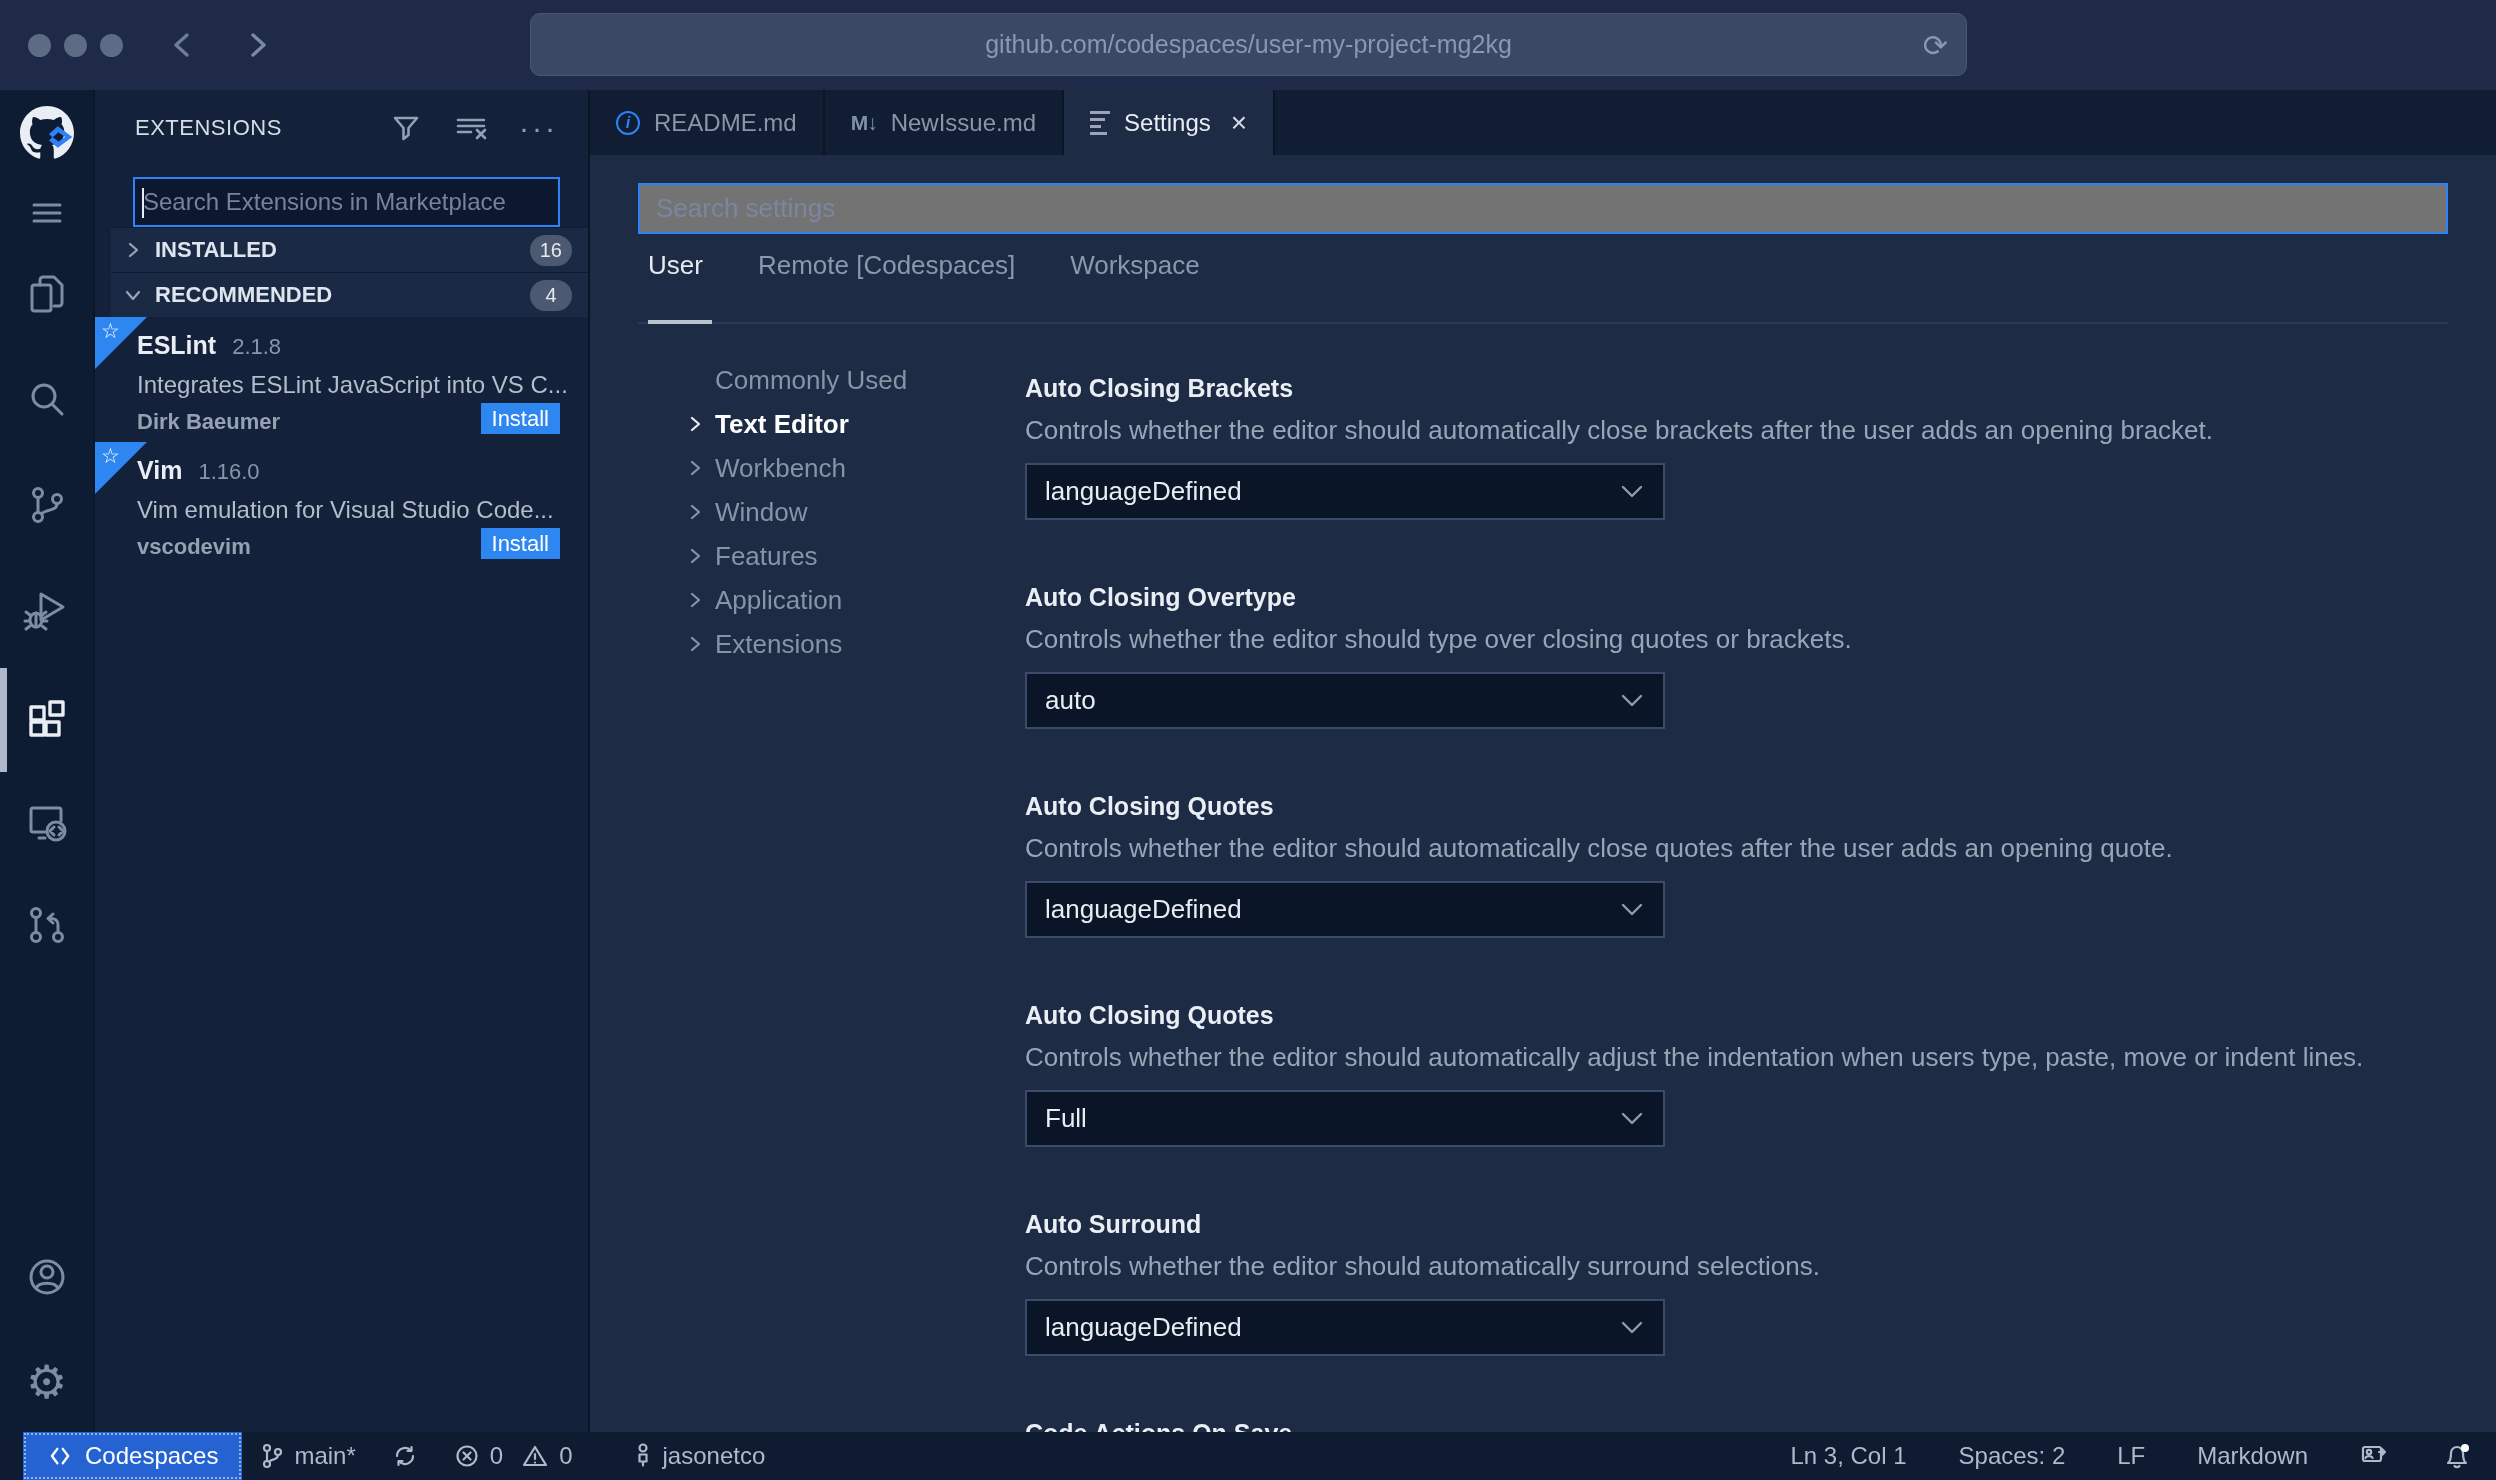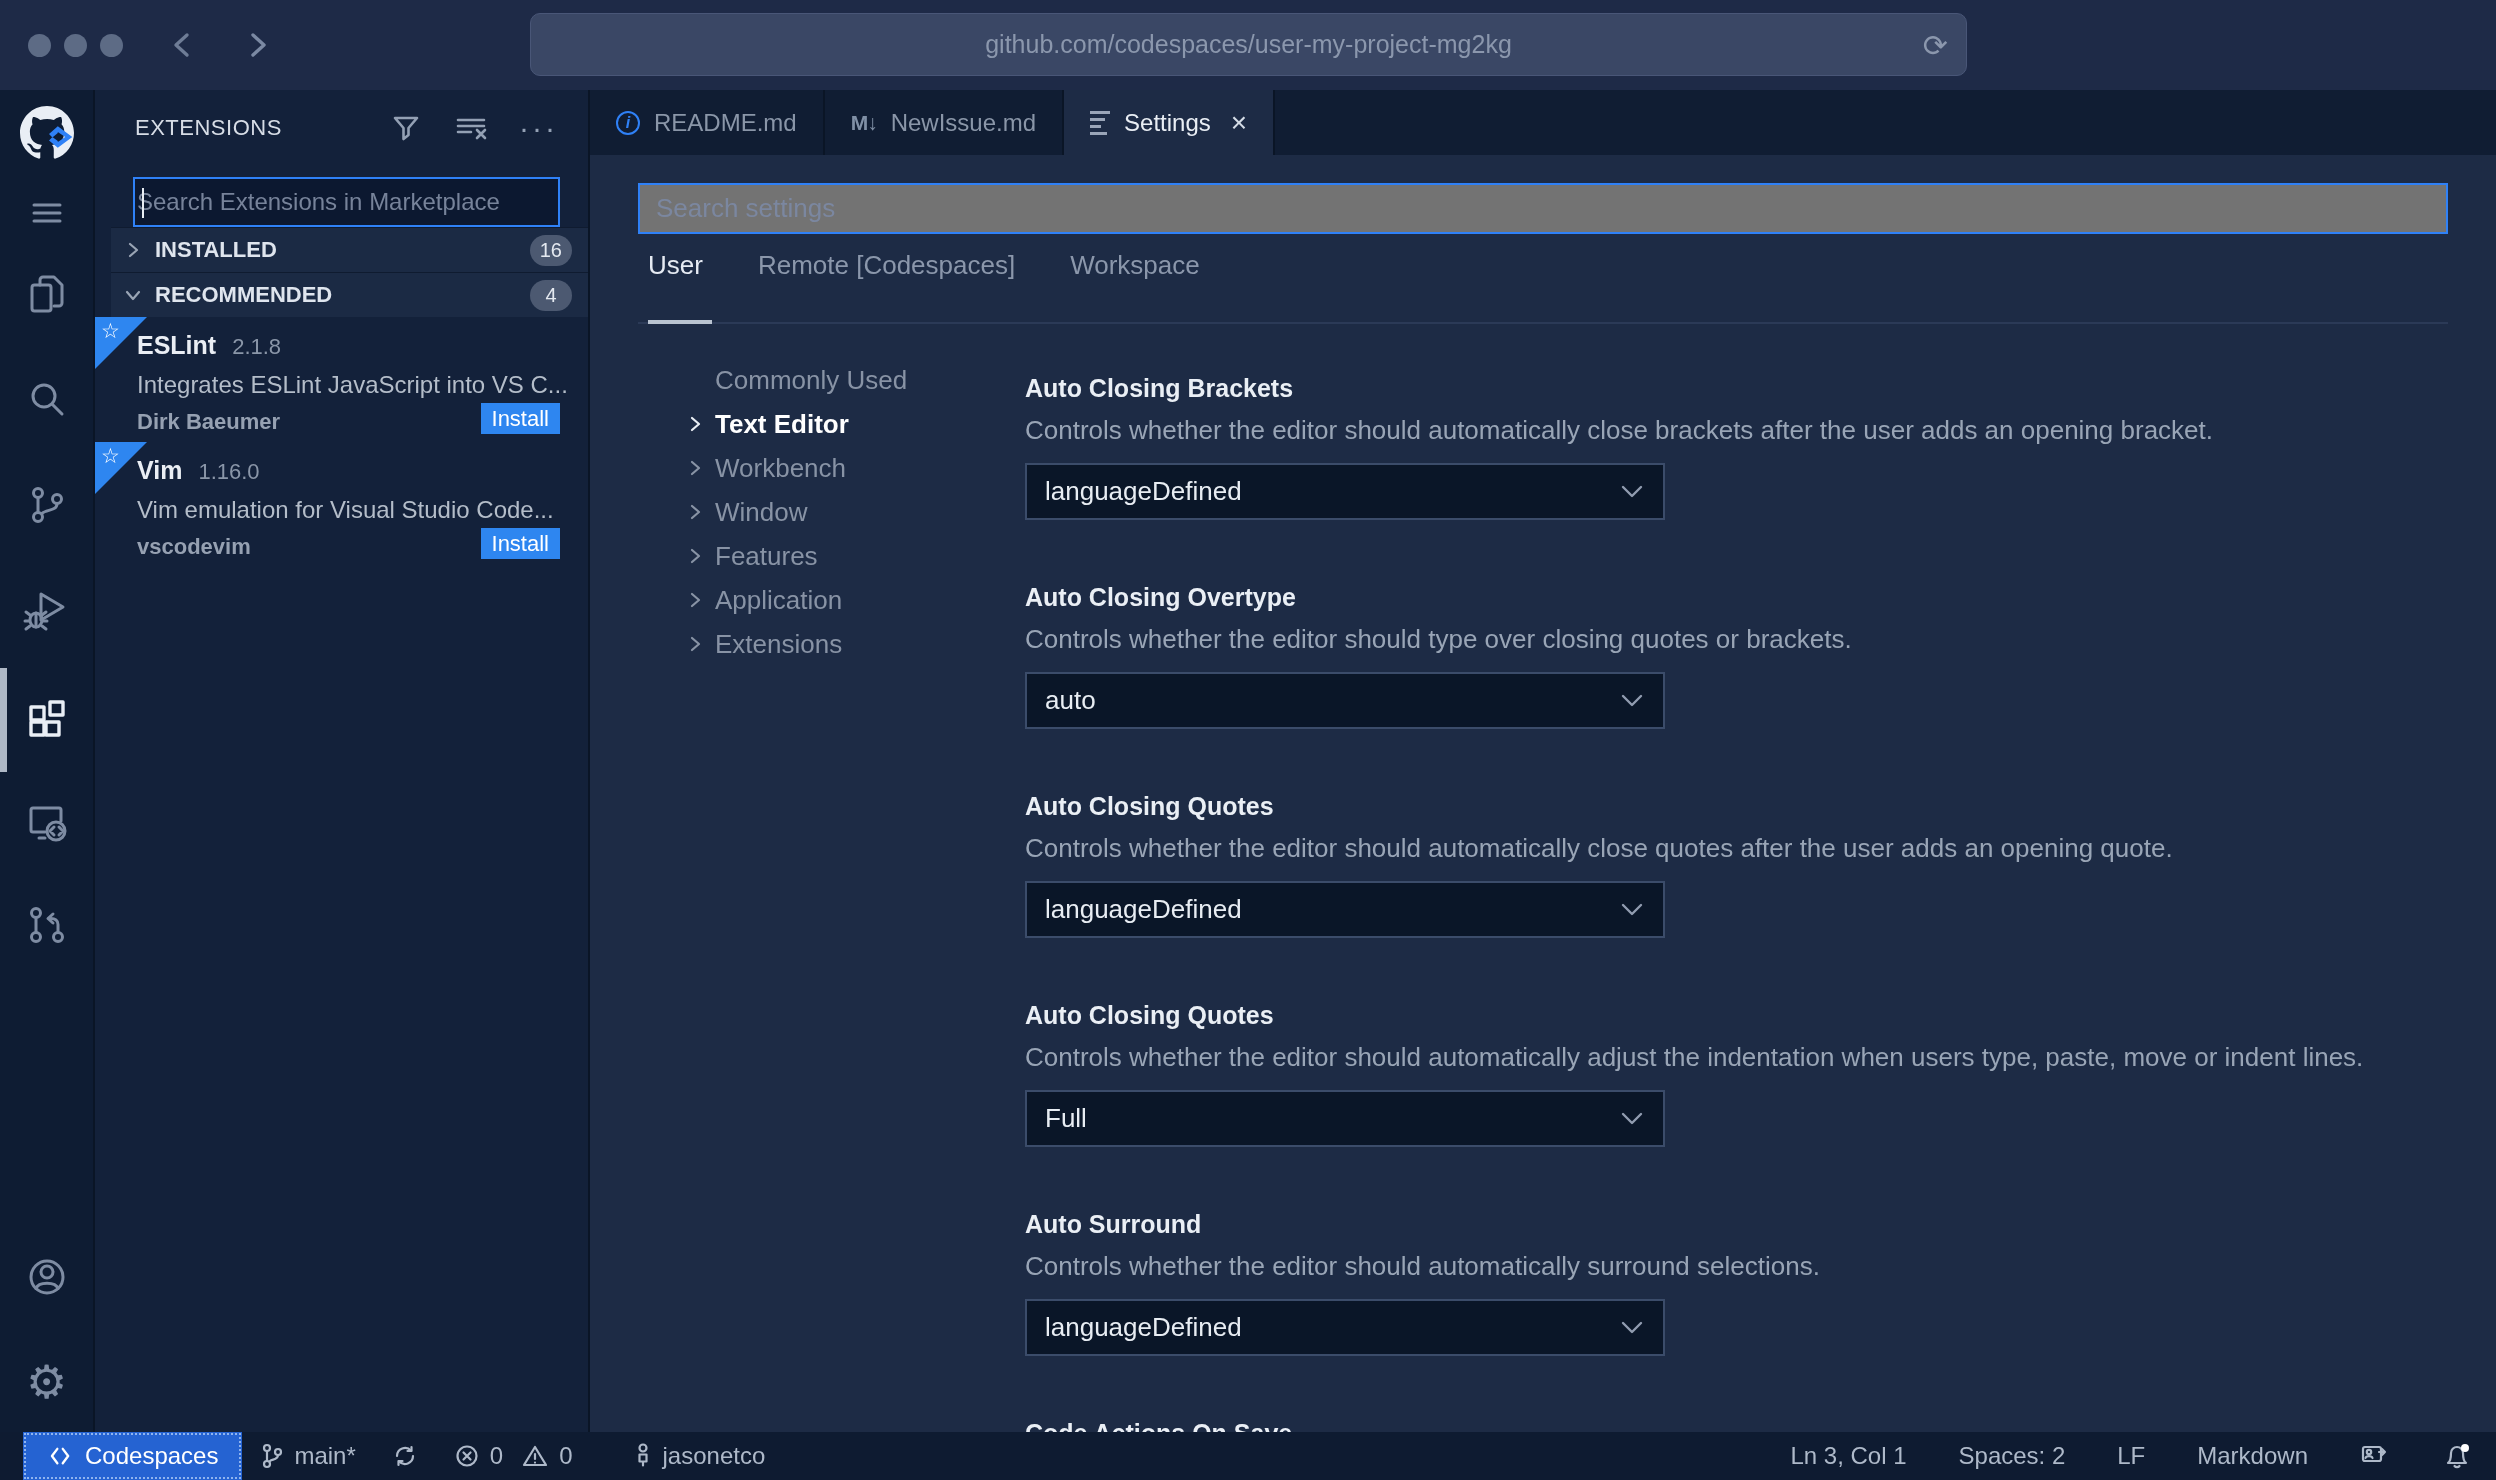--- a/index.html
+++ b/index.html
@@ -30,21 +30,21 @@
   .gear-glyph { font-size:46px; color:#7e8ca3; line-height:1; }
 
   
   .sidebar { width:495px; flex:none; background:#13213a; border-right:2px solid #0a1526; position:relative; overflow:hidden; }
   .sb-header { height:75px; display:flex; align-items:center; padding:0 30px 0 40px; }
   .sb-title { color:#d7dde6; font-size:22px; letter-spacing:.5px; }
   .sb-header-icons { margin-left:auto; display:flex; align-items:center; gap:30px; }
   .sb-header-icons svg { display:block; }
   .more-dots { color:#93a0b4; font-size:30px; letter-spacing:3px; line-height:1; }
   .ext-search { position:relative; margin:12px 28px 0 38px; height:50px; border:2px solid #2f81f7; background:#0c1830; display:flex; align-items:center; }
-  .ext-search input { width:100%; background:transparent; border:none; outline:none; color:#a3a3a3; font-size:24px; padding-left:2px; font-family:"Liberation Sans", sans-serif; }
+  .ext-search input { width:100%; background:transparent; border:none; outline:none; color:#a3a3a3; font-size:24px; padding-left:8px; font-family:"Liberation Sans", sans-serif; }
   .ext-search input::placeholder { color:#77839a; }
   .caret { position:absolute; left:7px; top:9px; width:2px; height:30px; background:#e8edf3; }
   .section-row { margin-top:0; height:45px; background:#1b2a44; display:flex; align-items:center; border-top:1px solid #0f1b30;margin-left:16px; }
   .section-row:first-of-type { margin-top:20px; }
   .section-chevron { width:44px; display:flex; justify-content:center; }
   .section-label { color:#dfe5ee; font-size:22px; font-weight:bold; }
   .badge { margin-left:auto; margin-right:16px; min-width:42px; height:31px; padding:0 10px; border-radius:16px; background:#4c5971; color:#e4e9f0; font-size:20px; display:flex; align-items:center; justify-content:center; }
   .ext-item { position:relative; height:125px; padding-left:42px; }
   .ribbon { position:absolute; top:0; left:0; width:0; height:0; border-top:52px solid #2e86f0; border-right:52px solid transparent; }
   .ribbon-star { position:absolute; top:2px; left:6px; color:#ffffff; font-size:21px; }

